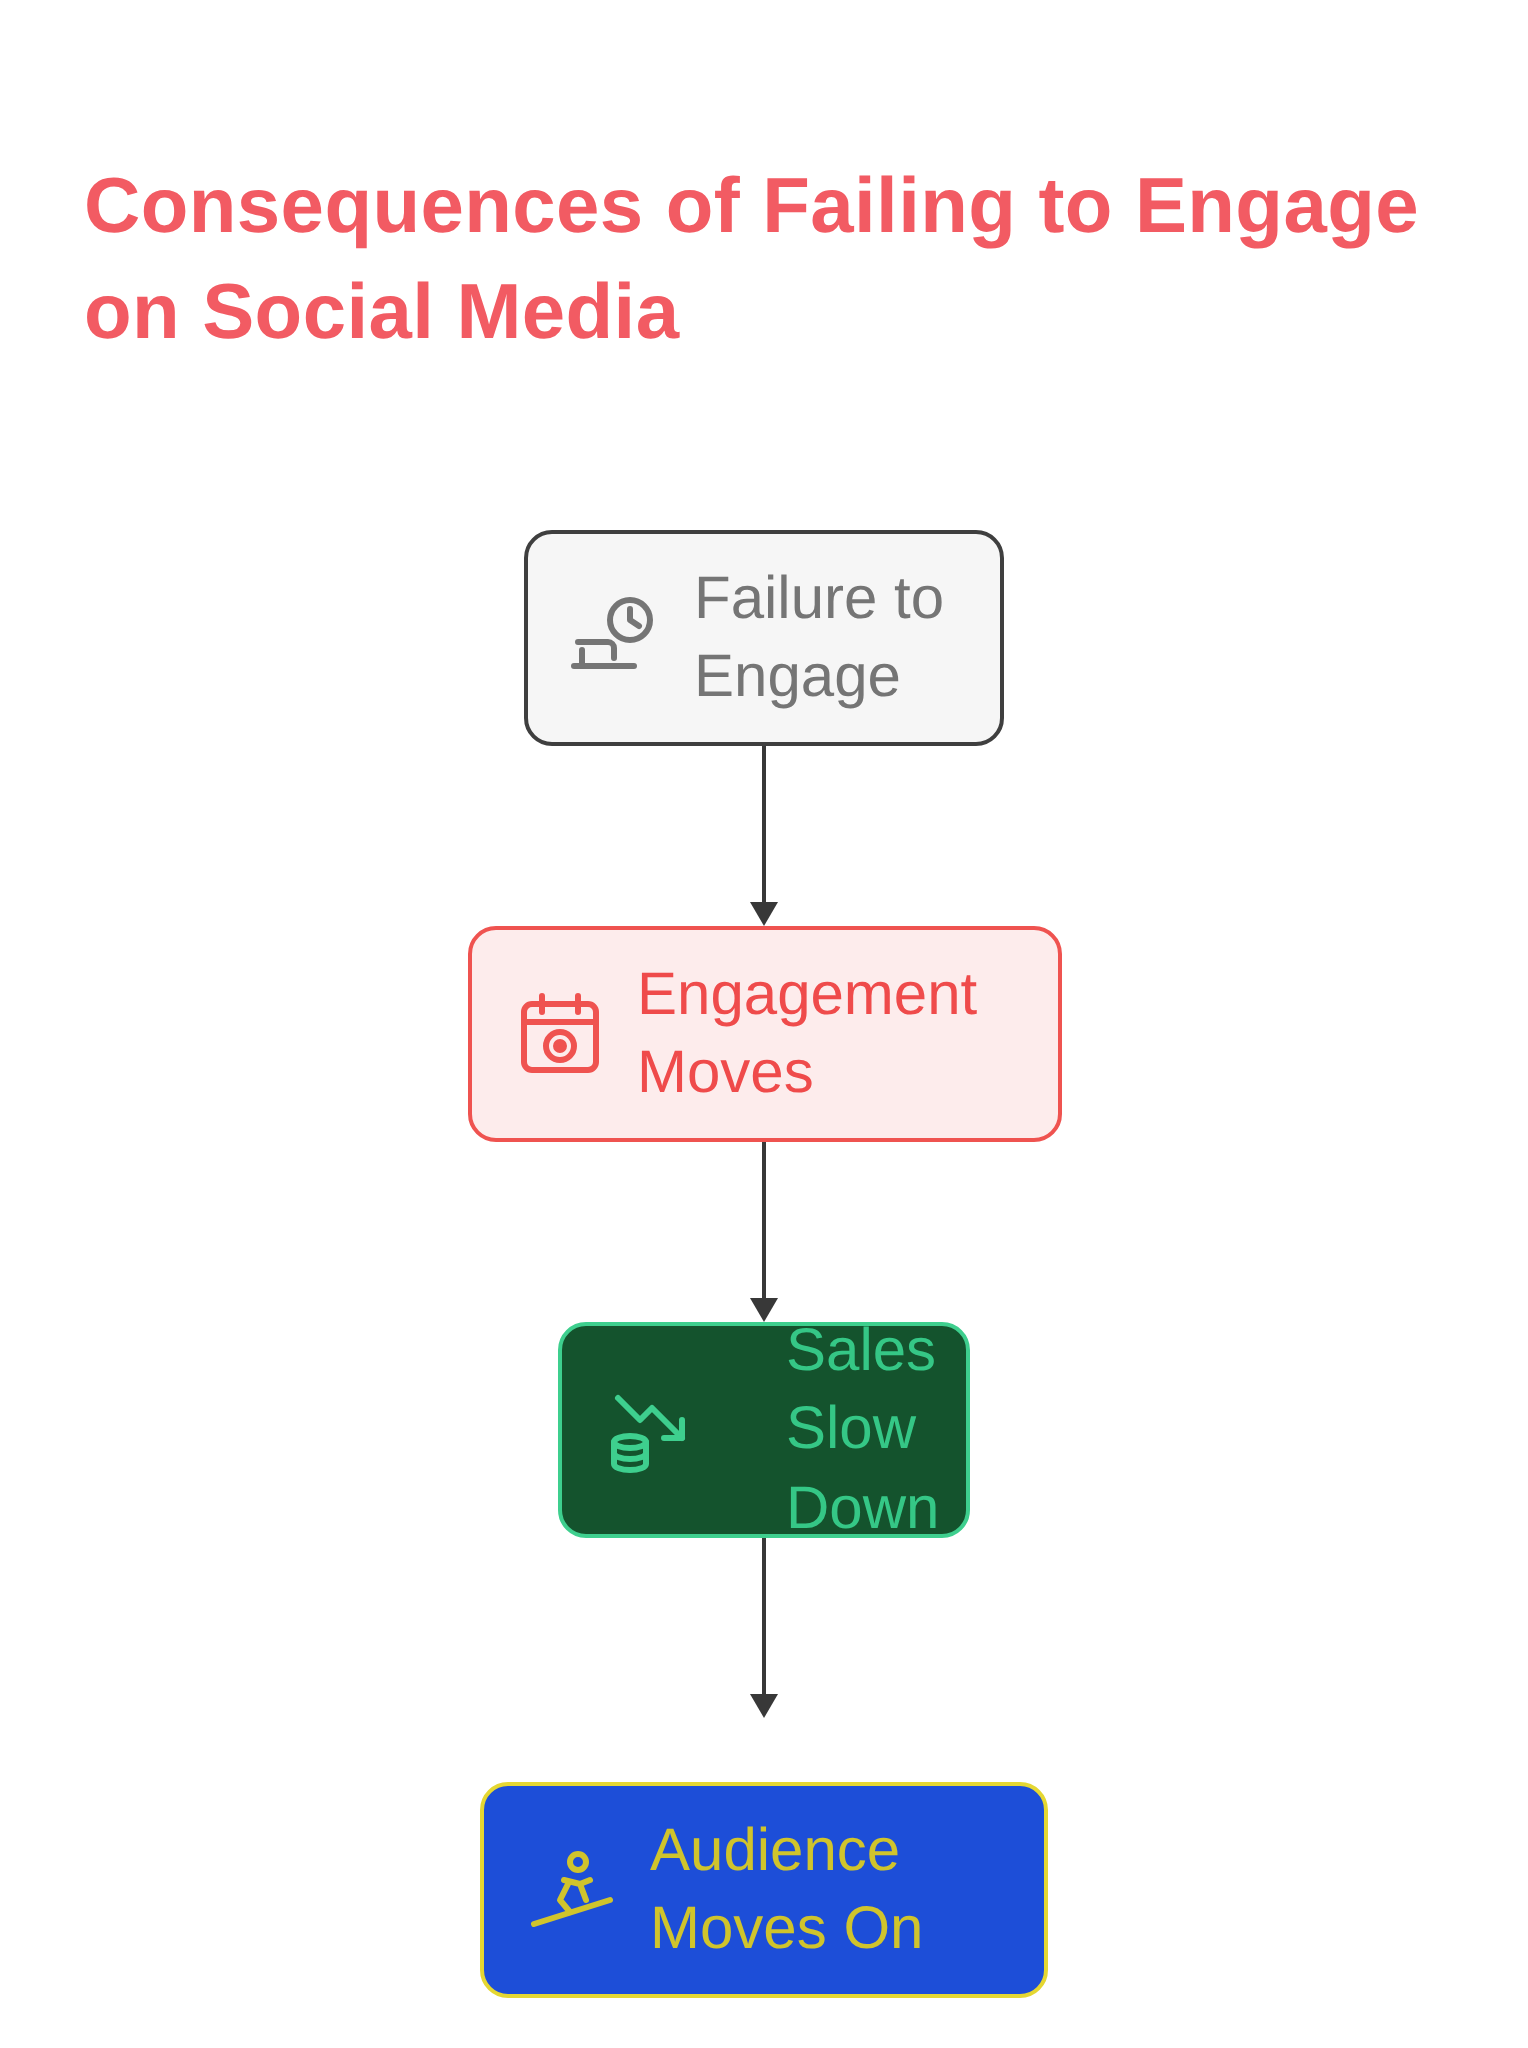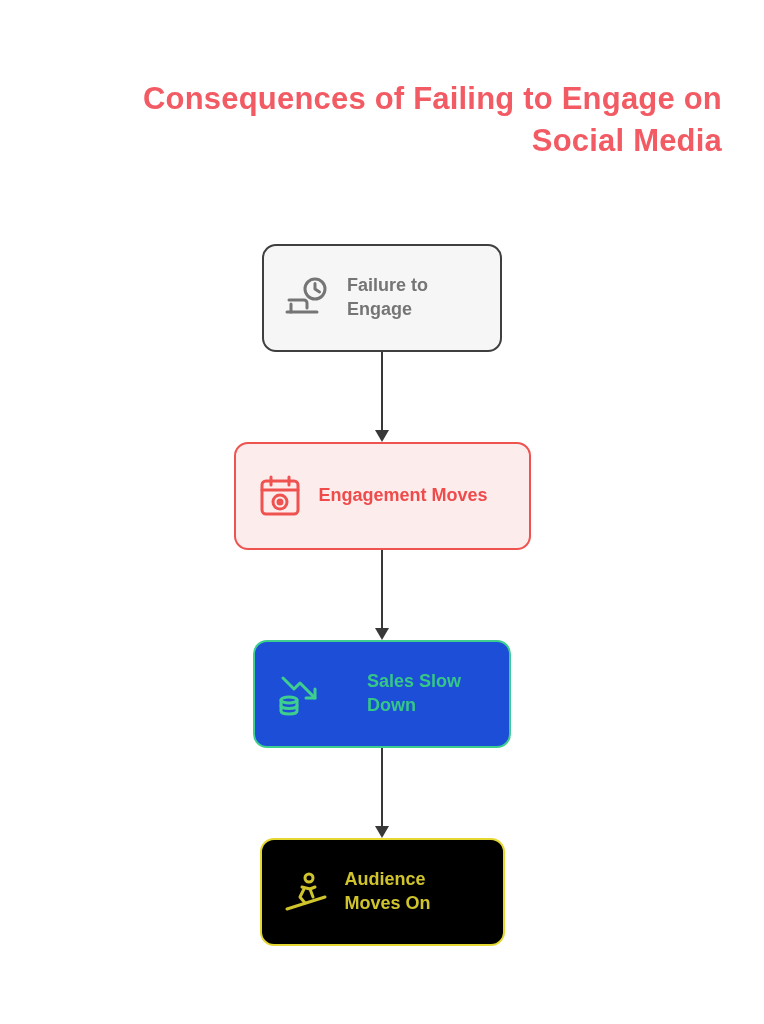--- a/index.html
+++ b/index.html
@@ -14,22 +14,22 @@
     background: #ffffff;
     display: flex;
     flex-direction: column;
     align-items: center;
     overflow: hidden;
   }
 
   .page-title {
     margin-top: 78px;
     max-width: 680px;
-    text-align: right;
-    font-size: 31px;
+    text-align: left;
+    font-size: 39px;
     font-weight: bold;
     line-height: 1.35;
     color: #f25b63;
     letter-spacing: 0.2px;
   }
 
   .flow {
     margin-top: 82px;
     display: flex;
     flex-direction: column;
@@ -41,35 +41,35 @@
     align-items: center;
     gap: 15px;
     padding: 0 20px;
     height: 108px;
     border-radius: 14px;
     border: 2.5px solid #333;
     background: #fff;
   }
   .node svg { flex-shrink: 0; display: block; }
   .node-label {
-    font-size: 18px;
-    font-weight: 700;
+    font-size: 30px;
+    font-weight: 400;
     line-height: 1.32;
   }
 
   .node-1 { width: 240px; border-color: #3f3f3f; background: #f6f6f6; }
   .node-1 .node-label { color: #757575; }
 
   .node-2 { width: 297px; border-color: #ef5350; background: #fdecec; }
   .node-2 .node-label { color: #ef4b4b; }
 
-  .node-3 { width: 258px; border-color: #3ecf8e; background: #1d4ed8; gap: 44px; }
+  .node-3 { width: 206px; border-color: #3ecf8e; background: #14532d; gap: 44px; }
   .node-3 .node-label { color: #35c786; }
 
-  .node-4 { width: 245px; border-color: #e5d732; background: #000000; }
+  .node-4 { width: 284px; border-color: #e5d732; background: #1d4ed8; margin-top: 32px; }
   .node-4 .node-label { color: #d0c42c; }
 
   .arrow {
     height: 90px;
     width: 22px;
     position: relative;
     display: flex;
     justify-content: center;
   }
   .arrow-line {

